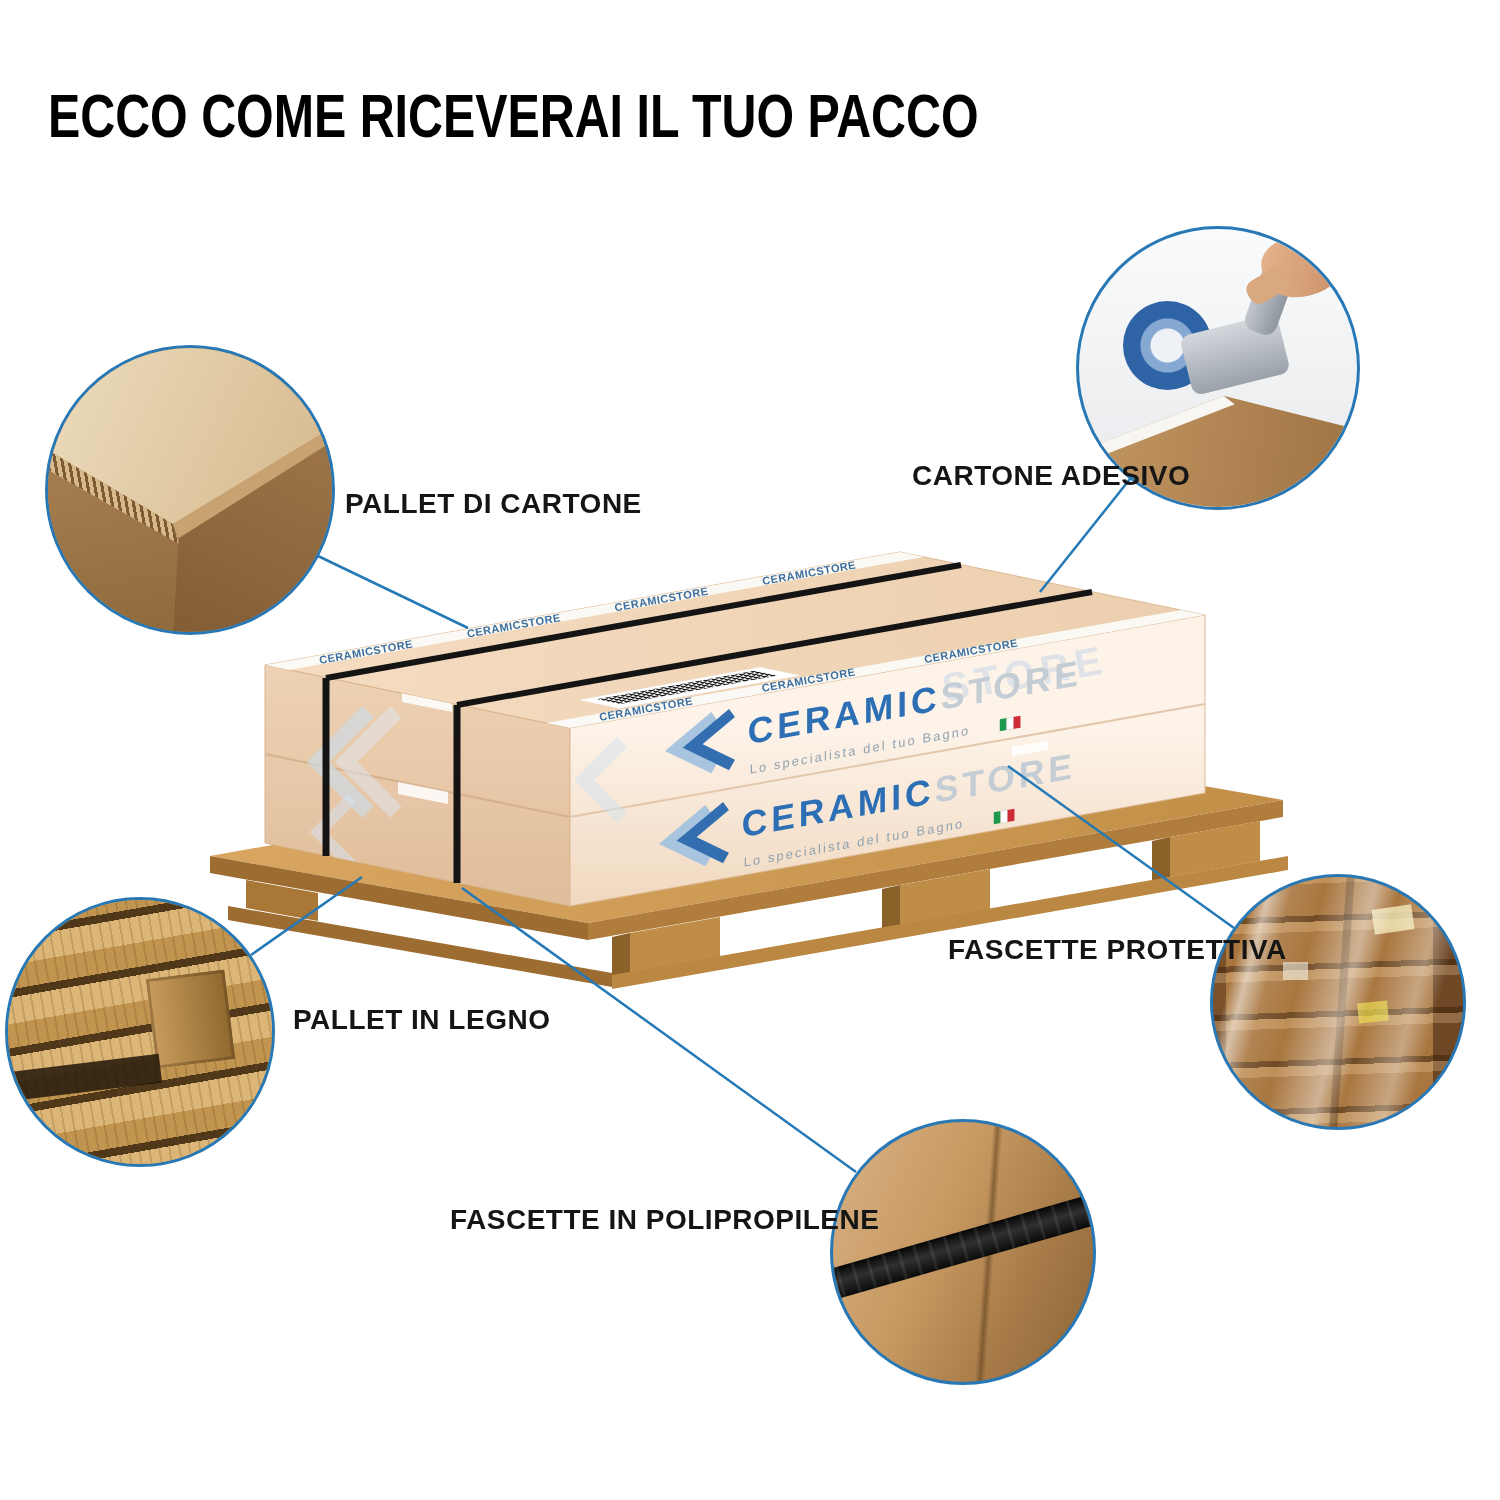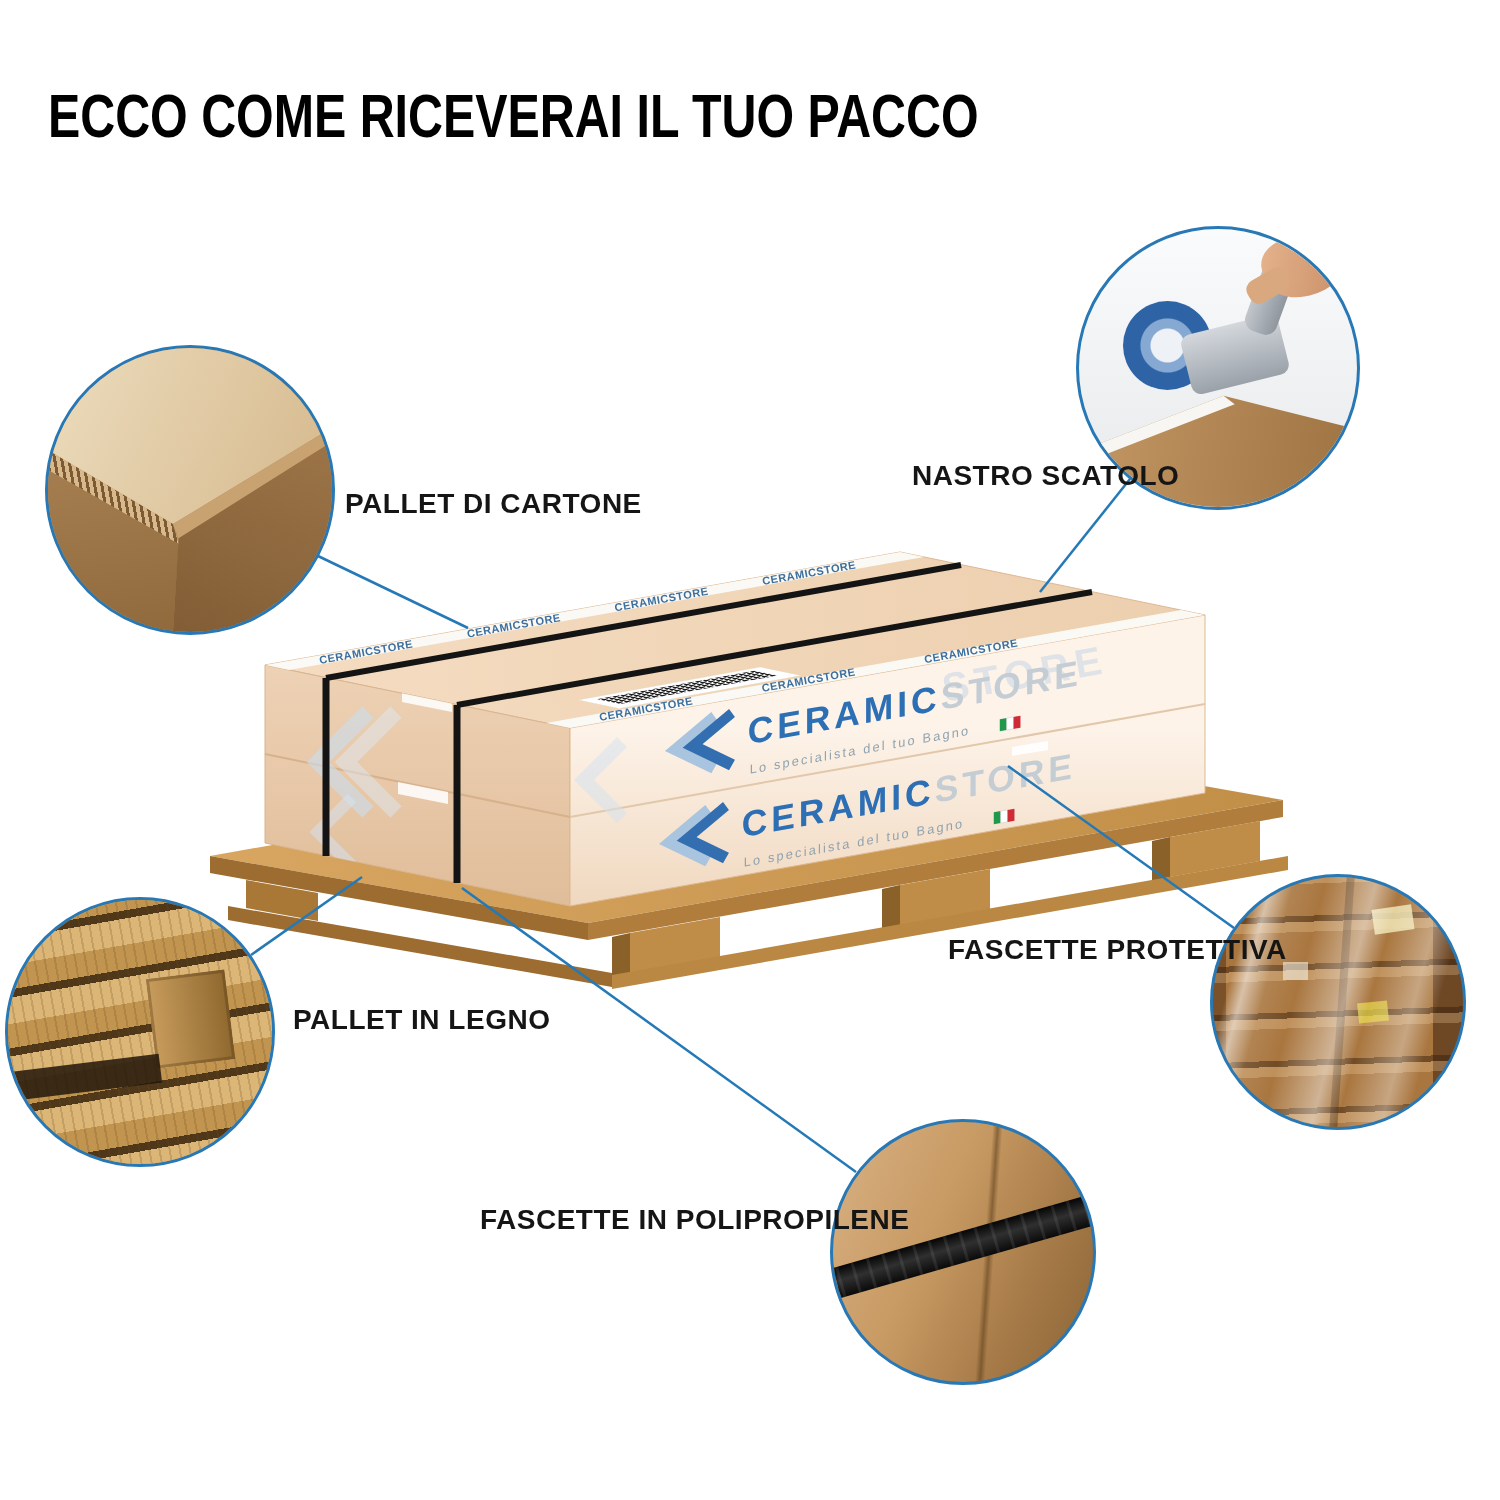--- a/index.html
+++ b/index.html
@@ -227,16 +227,16 @@
   <div class="w-block"></div>
   <div class="w-slot"></div>
 </div>
 
 <div class="callout-circle" id="c-fascette" style="left:830px;top:1119px;width:266px;height:266px">
   <div class="f-crease"></div>
   <div class="f-strap"></div>
 </div>
 
 <div class="callout-label" style="left:345px;top:488px">PALLET DI CARTONE</div>
-<div class="callout-label" style="left:912px;top:460px">NASTRO SCATOLO</div>
+<div class="callout-label" style="left:912px;top:460px">CARTONE ADESIVO</div>
 <div class="callout-label" style="left:948px;top:934px">FASCETTE PROTETTIVA</div>
 <div class="callout-label" style="left:293px;top:1004px">PALLET IN LEGNO</div>
-<div class="callout-label" style="left:480px;top:1204px">FASCETTE IN POLIPROPILENE</div>
+<div class="callout-label" style="left:450px;top:1204px">FASCETTE IN POLIPROPILENE</div>
 
 </body></html>

